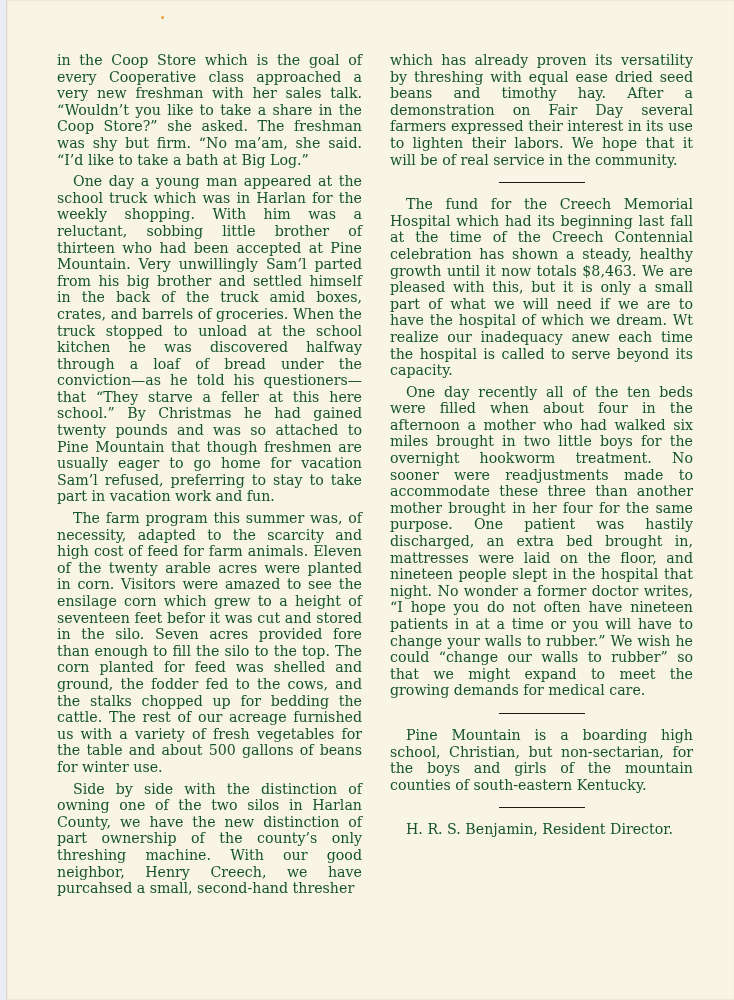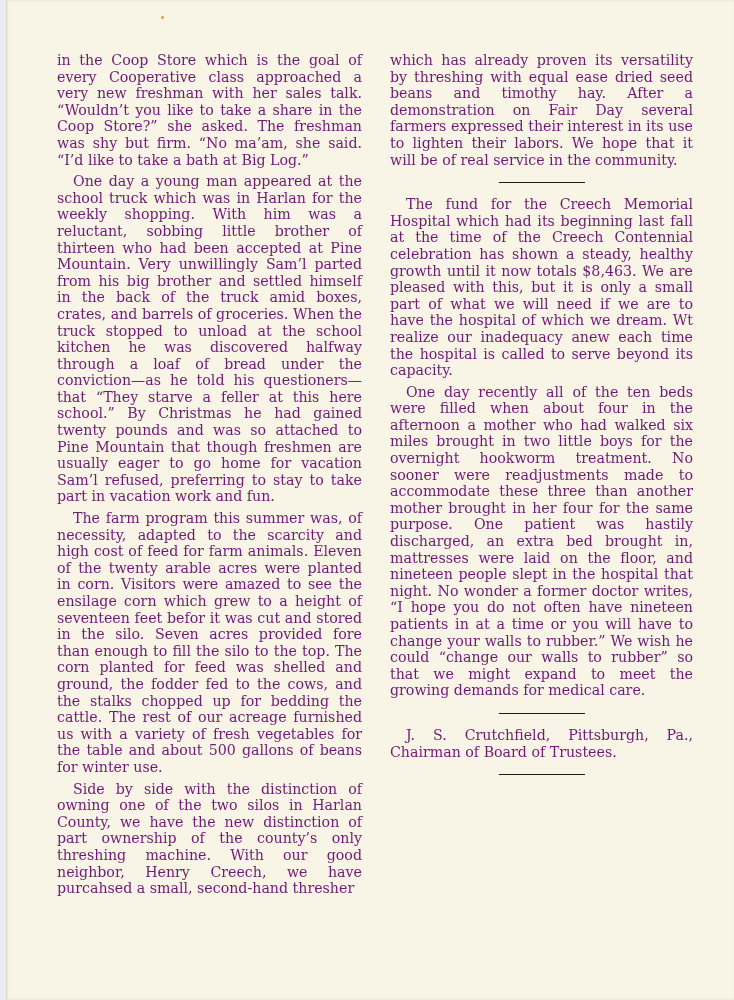--- a/index.html
+++ b/index.html
@@ -11,21 +11,21 @@
   .page {
     position: absolute; left: 6px; top: 0; width: 728px; height: 1000px;
     background: #f8f4e6;
     box-shadow: inset 1px 0 2px rgba(120,110,90,0.25);
   }
   .speck {
     position: absolute; left: 155px; top: 16px; width: 3px; height: 3px;
     border-radius: 50%; background: #e0a030;
   }
   .col {
-    position: absolute; top: 52px; color: #701a75;
+    position: absolute; top: 52px; color: #14532d;
     font-size: 14.2px; line-height: 16.6px;
   }
   .col.left { left: 51px; width: 305px; }
   .col.right { left: 384px; width: 303px; }
   .col p {
     margin: 0 0 5px 0; text-align: justify; text-indent: 16px;
     hyphens: manual;
   }
   .col p.noindent { text-indent: 0; }
   .rule {
@@ -45,16 +45,17 @@
     <p>The farm program this summer was, of necessity, adapted to the scarcity and high cost of feed for farm animals. Eleven of the twenty arable acres were planted in corn. Visitors were amazed to see the ensilage corn which grew to a height of seventeen feet befor it was cut and stored in the silo. Seven acres provided fore than enough to fill the silo to the top. The corn planted for feed was shelled and ground, the fodder fed to the cows, and the stalks chopped up for bedding the cattle. The rest of our acreage furnished us with a variety of fresh vegetables for the table and about 500 gallons of beans for winter use.</p>
     <p>Side by side with the distinction of owning one of the two silos in Harlan County, we have the new distinction of part ownership of the county’s only threshing machine. With our good neighbor, Henry Creech, we have purcahsed a small, second-hand thresher</p>
   </div>
 
   <div class="col right">
     <p class="noindent">which has already proven its versatility by threshing with equal ease dried seed beans and timothy hay. After a demonstration on Fair Day several farmers expressed their interest in its use to lighten their labors. We hope that it will be of real service in the community.</p>
     <div class="rule"></div>
     <p>The fund for the Creech Memorial Hospital which had its beginning last fall at the time of the Creech Contennial celebration has shown a steady, healthy growth until it now totals $8,463. We are pleased with this, but it is only a small part of what we will need if we are to have the hospital of which we dream. Wt realize our inadequacy anew each time the hospital is called to serve beyond its capacity.</p>
     <p>One day recently all of the ten beds were filled when about four in the afternoon a mother who had walked six miles brought in two little boys for the overnight hookworm treatment. No sooner were readjustments made to accommodate these three than another mother brought in her four for the same purpose. One patient was hastily discharged, an extra bed brought in, mattresses were laid on the floor, and nineteen people slept in the hospital that night. No wonder a former doctor writes, “I hope you do not often have nineteen patients in at a time or you will have to change your walls to rubber.” We wish he could “change our walls to rubber” so that we might expand to meet the growing demands for medical care.</p>
     <div class="rule"></div>
-    <p>J. S. Crutchfield, Pittsburgh, Pa., Chairman of Board of Trustees.</p>
+    <p>Pine Mountain is a boarding high school, Christian, but non-sectarian, for the boys and girls of the mountain counties of south-eastern Kentucky.</p>
     <div class="rule"></div>
+    <p>H. R. S. Benjamin, Resident Director.</p>
   </div>
 </div>
 
 </body></html>

